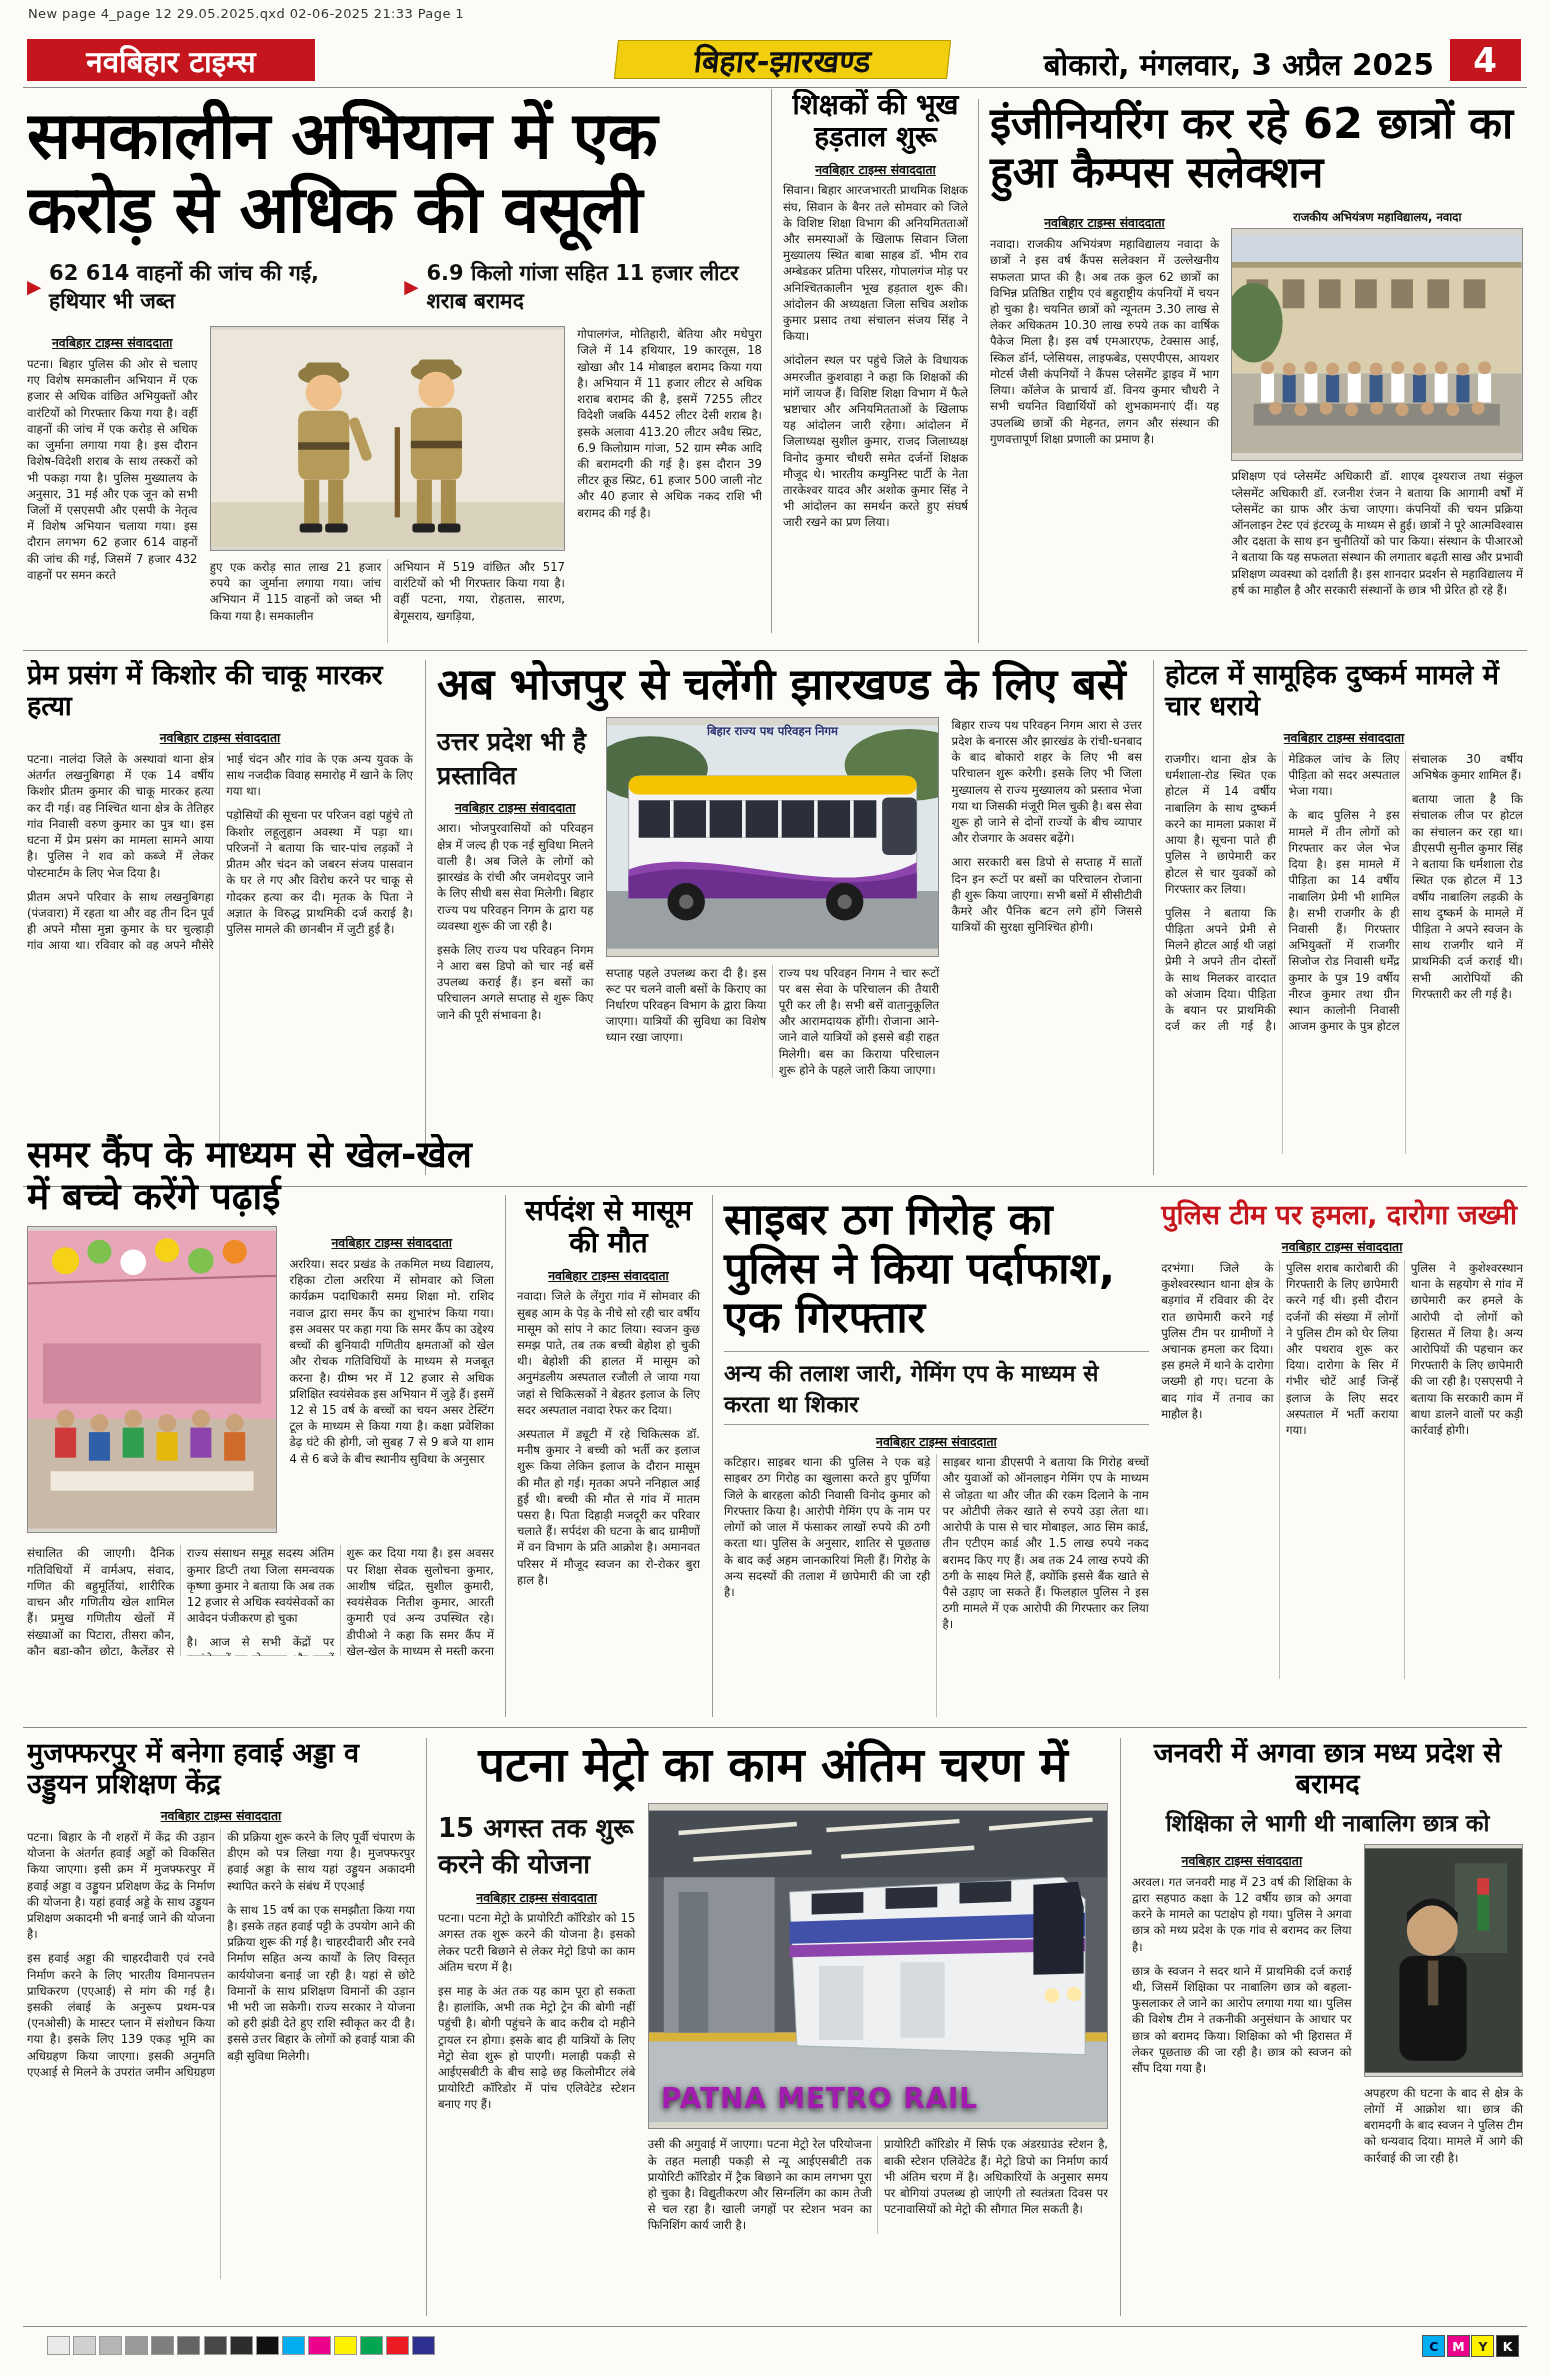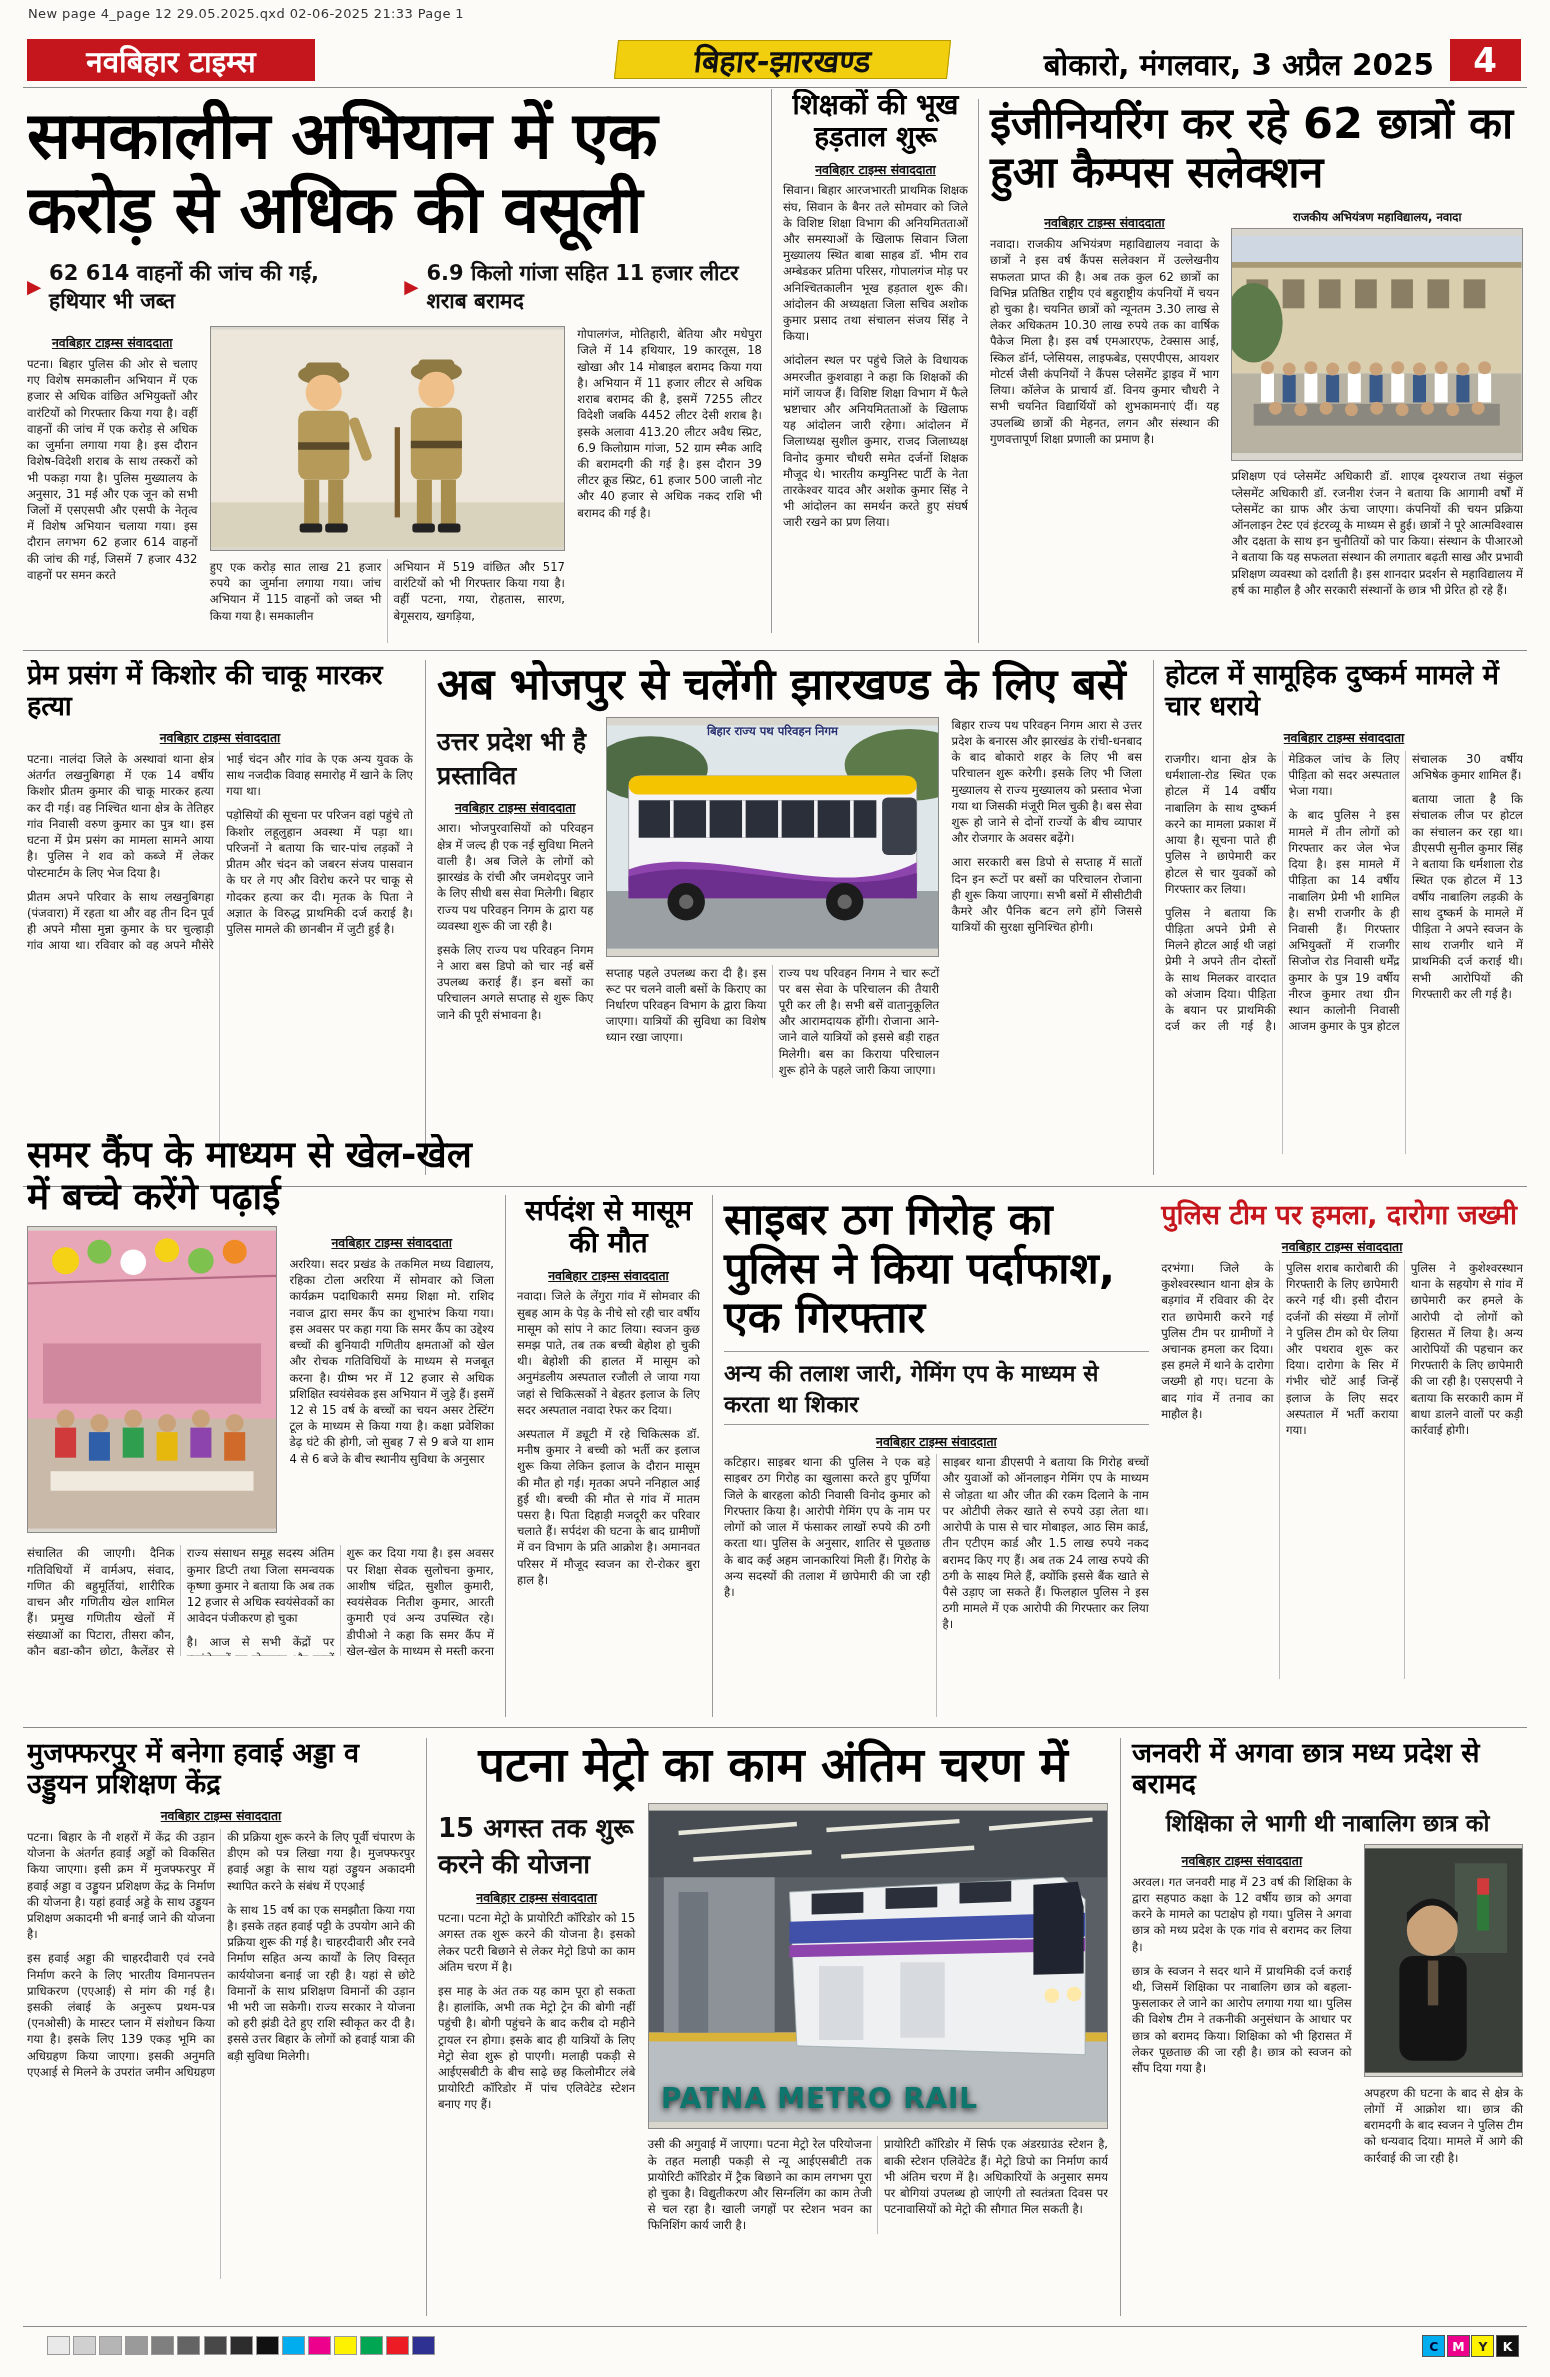--- a/index.html
+++ b/index.html
@@ -40,21 +40,21 @@
   .cols2 { column-count:2; column-gap:12.4px; column-rule:0.8px solid #bcbcbc; }
   .cols3 { column-count:3; column-gap:12.4px; column-rule:0.8px solid #bcbcbc; }
 
   .bullets { display:flex; gap:31px; margin:11px 0 12px; }
   .bullet-item { font-size:21px; font-weight:bold; display:flex; align-items:center; gap:7.8px; }
   .arrow-icon::before { content:"▶"; color:#c4161c; font-size:18.6px; }
 
   .photo { position:relative; background:#d9d6cd; border:0.8px solid #8a8a8a; overflow:hidden; }
   .photo svg { display:block; width:100%; height:100%; }
   .caption { font-size:11.6px; font-weight:bold; text-align:center; margin:3.1px 0; }
-  .metro-label { position:absolute; left:12.4px; bottom:12.4px; color:#0f766e; font-weight:bold;
+  .metro-label { position:absolute; left:12.4px; bottom:12.4px; color:#a21caf; font-weight:bold;
       font-size:28px; letter-spacing:0.8px; text-shadow:0 1.6px 6.2px rgba(0,0,0,.8); }
   .bus-label { position:absolute; top:4.7px; left:0; right:0; text-align:center;
       font-size:11.6px; font-weight:bold; color:#26306e; text-shadow:0 0.8px 1.6px rgba(255,255,255,.7); }
 
   .row { display:flex; gap:12.4px; }
 
   
   .swatches { position:absolute; bottom:22px; left:47px; display:flex; gap:3.1px; }
   .swatches div { width:23px; height:18.6px; border:0.8px solid #999; }
   .cmyk { position:absolute; bottom:20px; right:31px; display:flex; gap:1.6px; }
@@ -436,21 +436,21 @@
       </div>
       <div class="cols2 body-text" style="margin-top:7.8px; flex:1">
         <p>उसी की अगुवाई में जाएगा। पटना मेट्रो रेल परियोजना के तहत मलाही पकड़ी से न्यू आईएसबीटी तक प्रायोरिटी कॉरिडोर में ट्रैक बिछाने का काम लगभग पूरा हो चुका है। विद्युतीकरण और सिग्नलिंग का काम तेजी से चल रहा है। खाली जगहों पर स्टेशन भवन का फिनिशिंग कार्य जारी है।</p>
         <p>प्रायोरिटी कॉरिडोर में सिर्फ एक अंडरग्राउंड स्टेशन है, बाकी स्टेशन एलिवेटेड हैं। मेट्रो डिपो का निर्माण कार्य भी अंतिम चरण में है। अधिकारियों के अनुसार समय पर बोगियां उपलब्ध हो जाएंगी तो स्वतंत्रता दिवस पर पटनावासियों को मेट्रो की सौगात मिल सकती है।</p>
       </div>
     </div>
   </div>
 </section>
 
 <section class="vline" style="left:1120px; top:1738px; width:403px; height:578px">
-  <h2 class="hl-md" style="">जनवरी में अगवा छात्र मध्य प्रदेश से बरामद</h2>
+  <h2 class="hl-md" style="text-align:center">जनवरी में अगवा छात्र मध्य प्रदेश से बरामद</h2>
   <div class="sub-hd" style="font-size:23px; text-align:center">शिक्षिका ले भागी थी नाबालिग छात्र को</div>
   <div class="row" style="margin-top:6.2px">
     <div style="width:58%" class="body-text">
       <div class="byline">नवबिहार टाइम्स संवाददाता</div>
       <p>अरवल। गत जनवरी माह में 23 वर्ष की शिक्षिका के द्वारा सहपाठ कक्षा के 12 वर्षीय छात्र को अगवा करने के मामले का पटाक्षेप हो गया। पुलिस ने अगवा छात्र को मध्य प्रदेश के एक गांव से बरामद कर लिया है।</p>
       <p>छात्र के स्वजन ने सदर थाने में प्राथमिकी दर्ज कराई थी, जिसमें शिक्षिका पर नाबालिग छात्र को बहला-फुसलाकर ले जाने का आरोप लगाया गया था। पुलिस की विशेष टीम ने तकनीकी अनुसंधान के आधार पर छात्र को बरामद किया। शिक्षिका को भी हिरासत में लेकर पूछताछ की जा रही है। छात्र को स्वजन को सौंप दिया गया है।</p>
     </div>
     <div style="width:42%">
       <div class="photo" style="height:233px">
         <svg viewBox="0 0 210 300">

